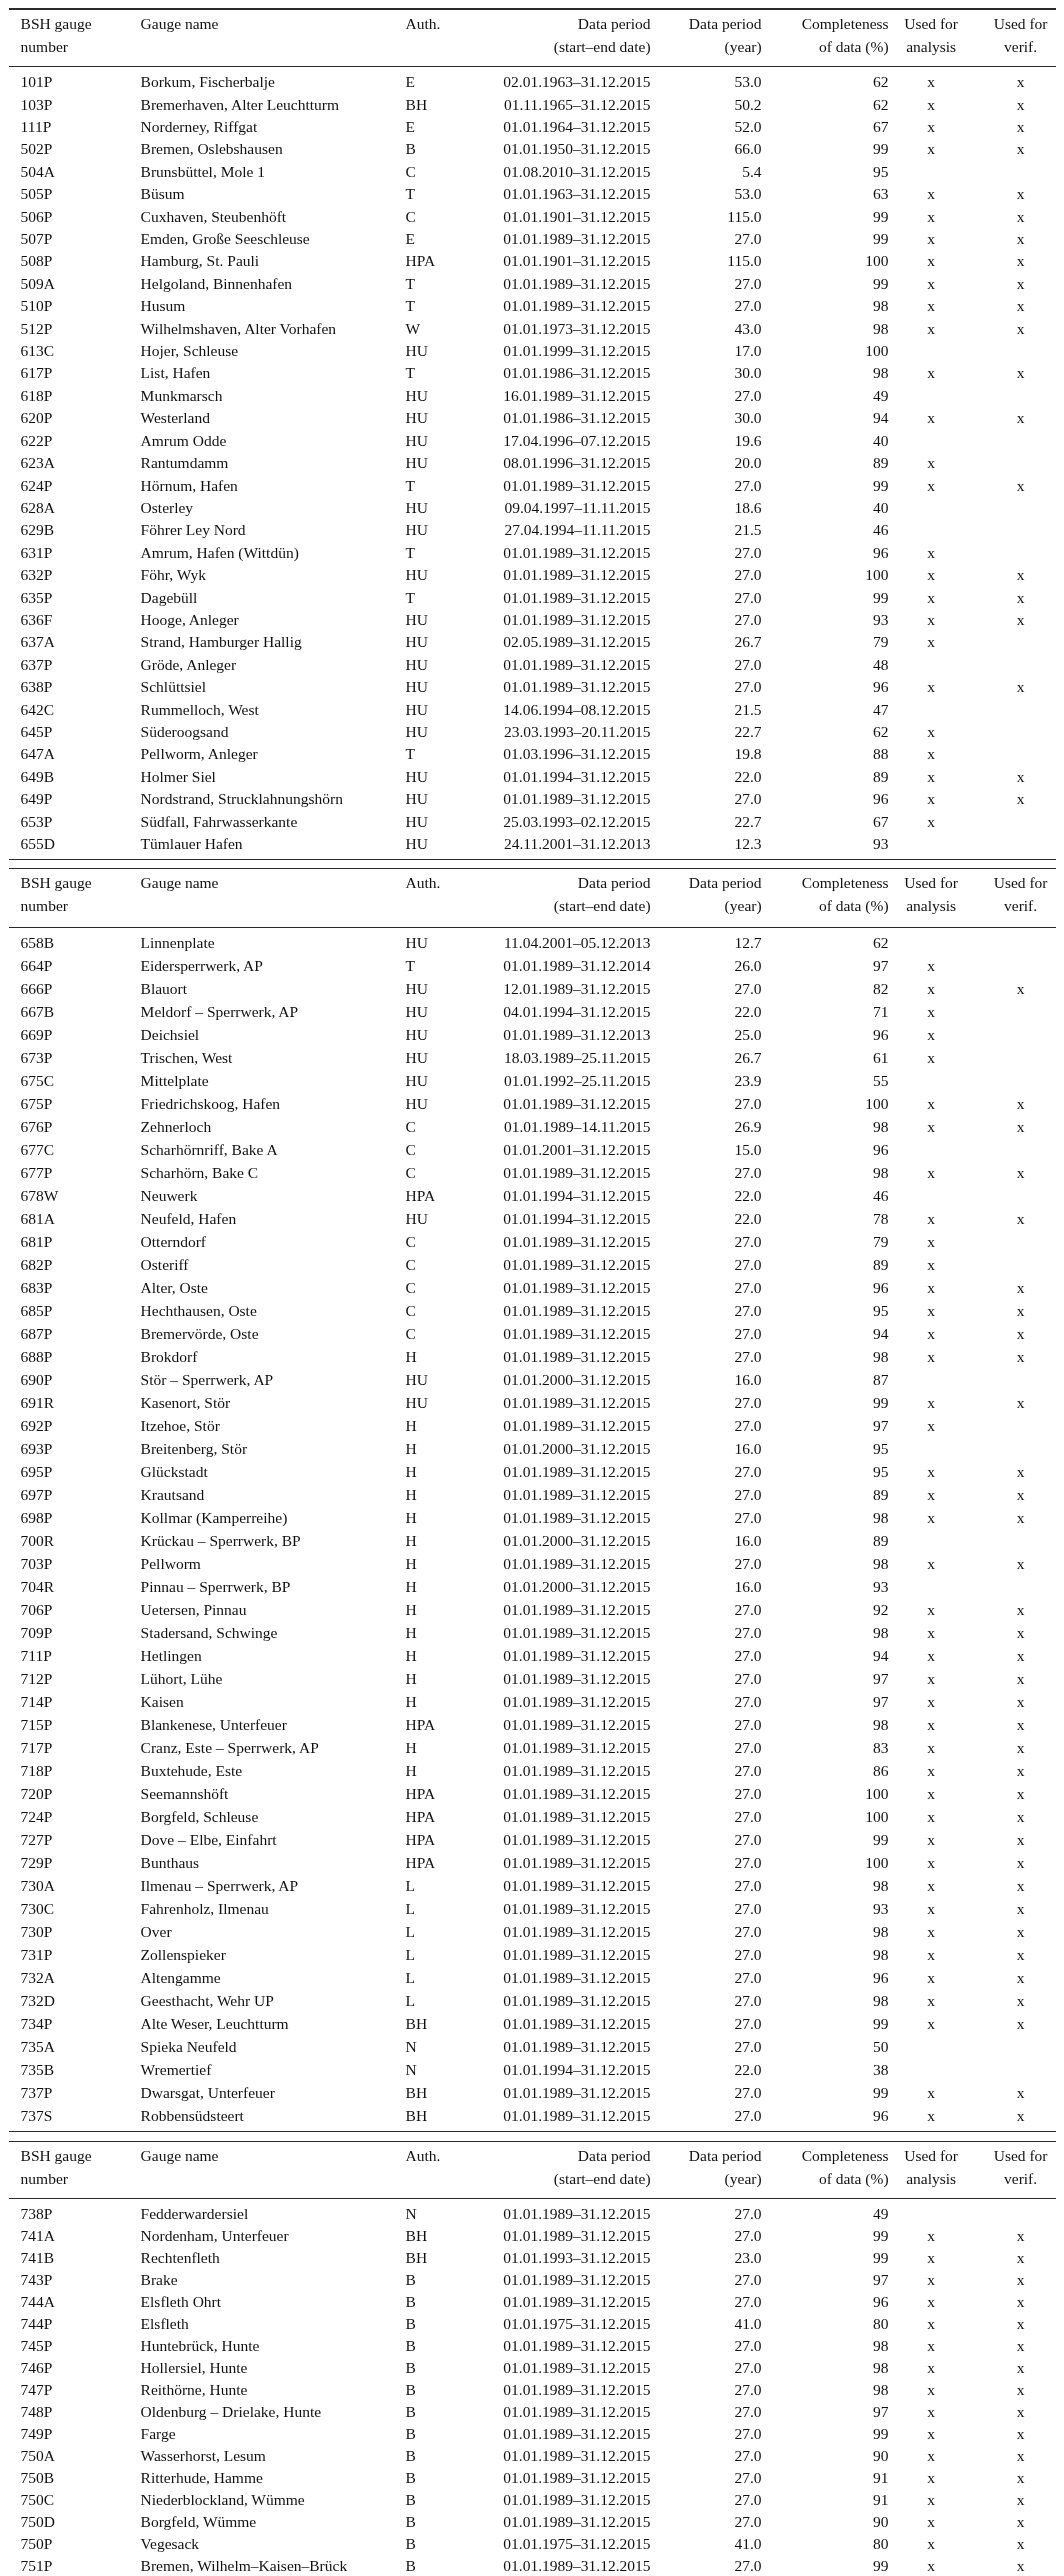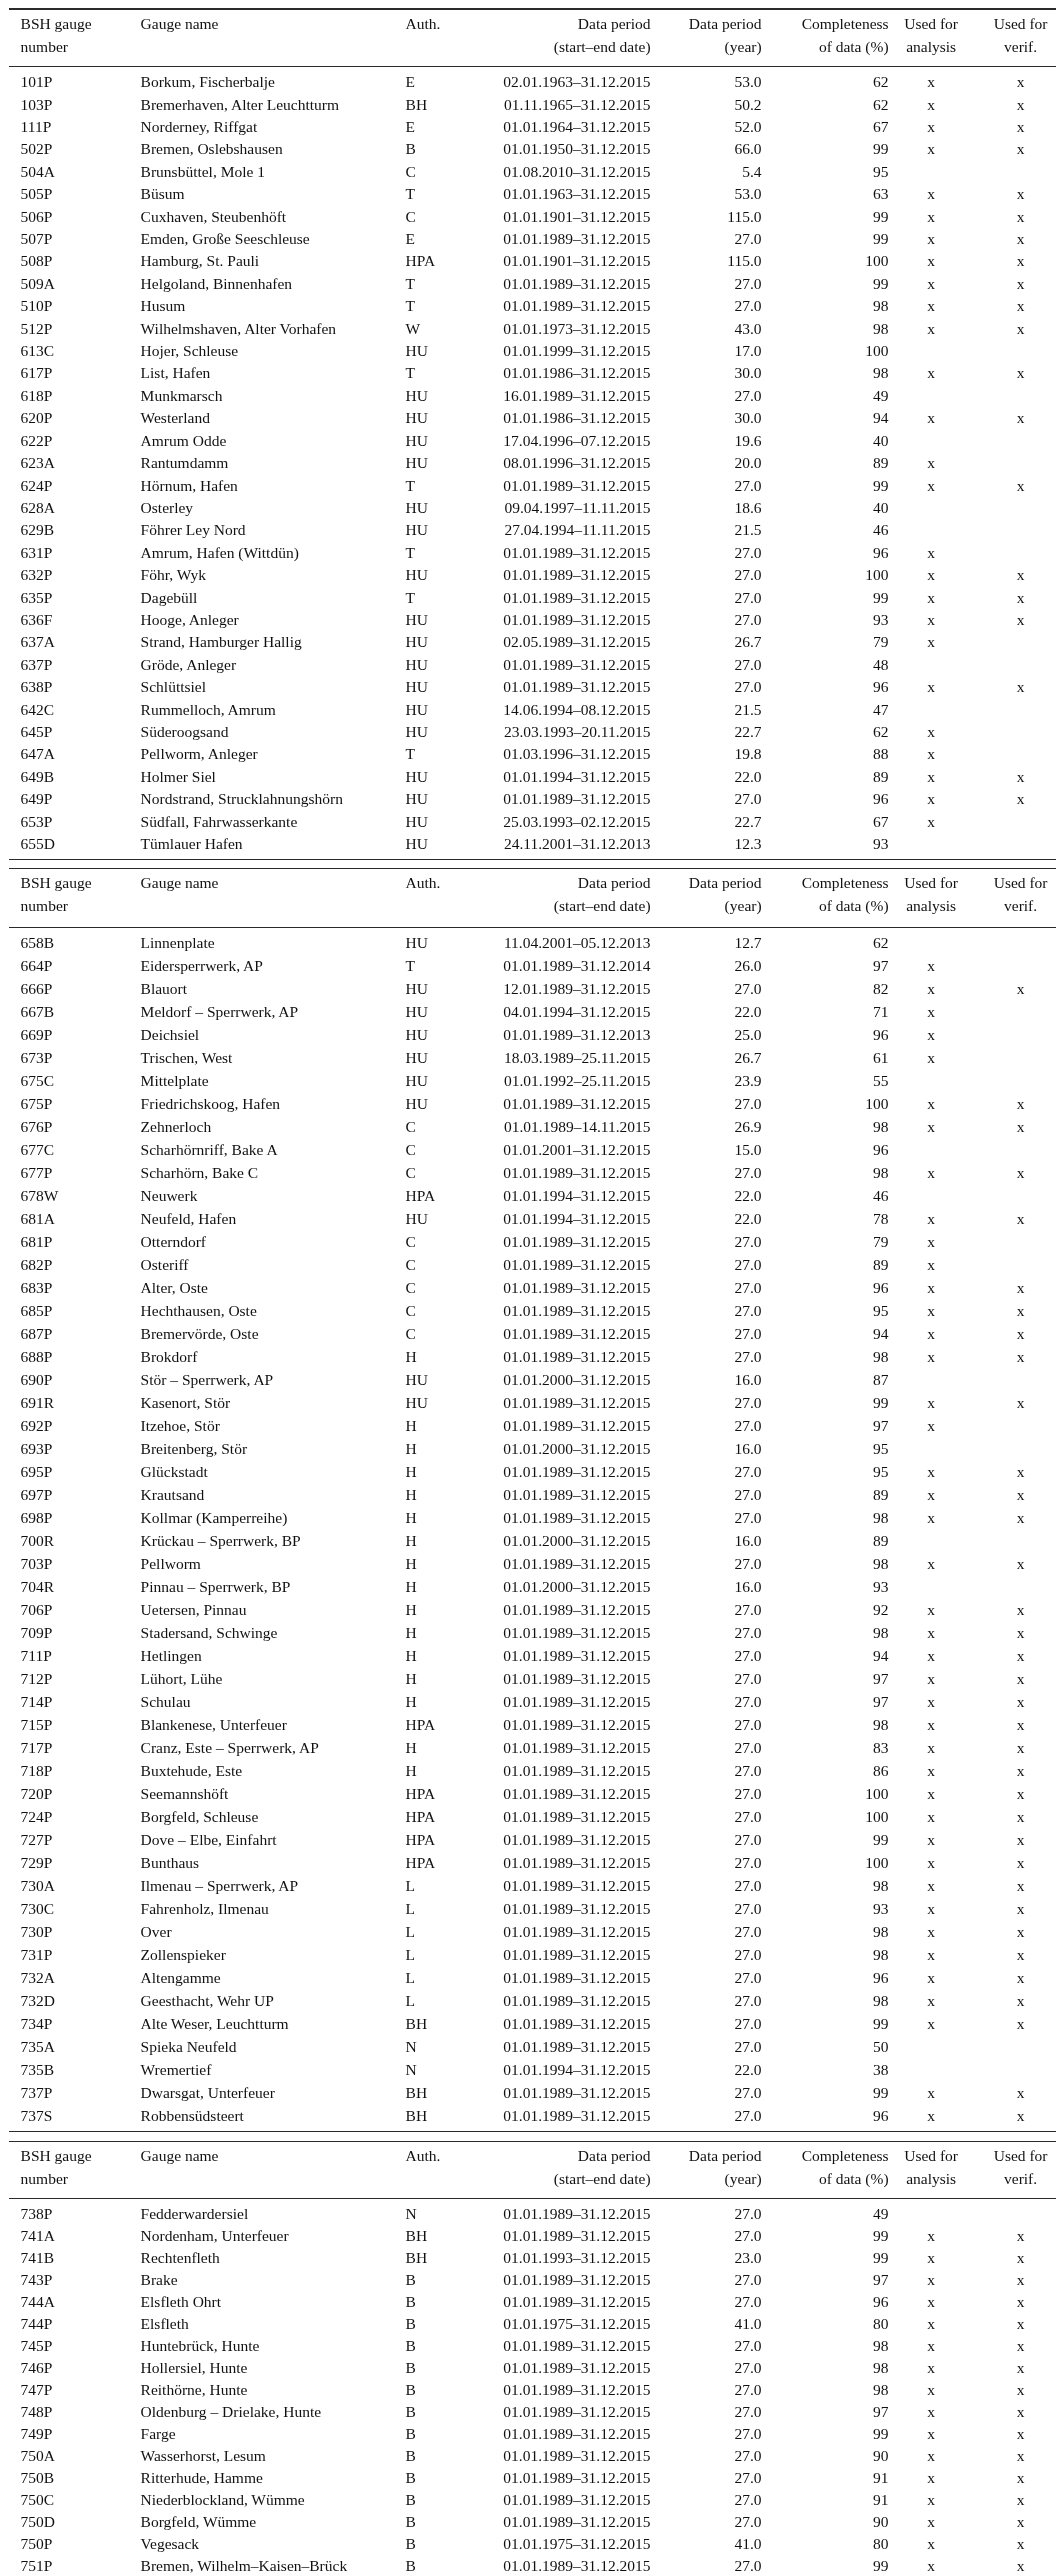--- a/index.html
+++ b/index.html
@@ -344,21 +344,21 @@
           <td class="c-name">Schlüttsiel</td>
           <td class="c-auth">HU</td>
           <td class="c-per">01.01.1989–31.12.2015</td>
           <td class="c-yr">27.0</td>
           <td class="c-comp">96</td>
           <td class="c-an">x</td>
           <td class="c-ver">x</td>
         </tr>
         <tr>
           <td class="c-num">642C</td>
-          <td class="c-name">Rummelloch, Amrum</td>
+          <td class="c-name">Rummelloch, West</td>
           <td class="c-auth">HU</td>
           <td class="c-per">14.06.1994–08.12.2015</td>
           <td class="c-yr">21.5</td>
           <td class="c-comp">47</td>
           <td class="c-an"></td>
           <td class="c-ver"></td>
         </tr>
         <tr>
           <td class="c-num">645P</td>
           <td class="c-name">Süderoogsand</td>
@@ -790,21 +790,21 @@
           <td class="c-name">Lühort, Lühe</td>
           <td class="c-auth">H</td>
           <td class="c-per">01.01.1989–31.12.2015</td>
           <td class="c-yr">27.0</td>
           <td class="c-comp">97</td>
           <td class="c-an">x</td>
           <td class="c-ver">x</td>
         </tr>
         <tr>
           <td class="c-num">714P</td>
-          <td class="c-name">Schulau</td>
+          <td class="c-name">Kaisen</td>
           <td class="c-auth">H</td>
           <td class="c-per">01.01.1989–31.12.2015</td>
           <td class="c-yr">27.0</td>
           <td class="c-comp">97</td>
           <td class="c-an">x</td>
           <td class="c-ver">x</td>
         </tr>
         <tr>
           <td class="c-num">715P</td>
           <td class="c-name">Blankenese, Unterfeuer</td>

